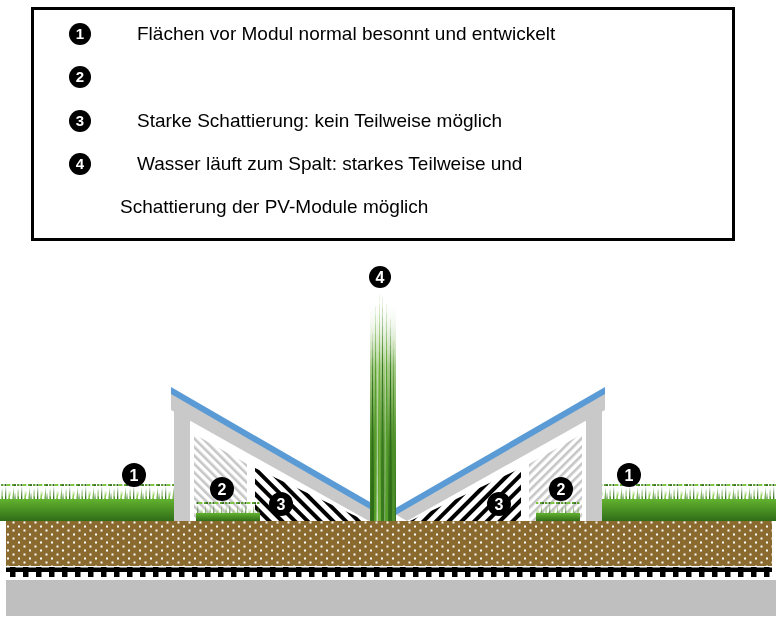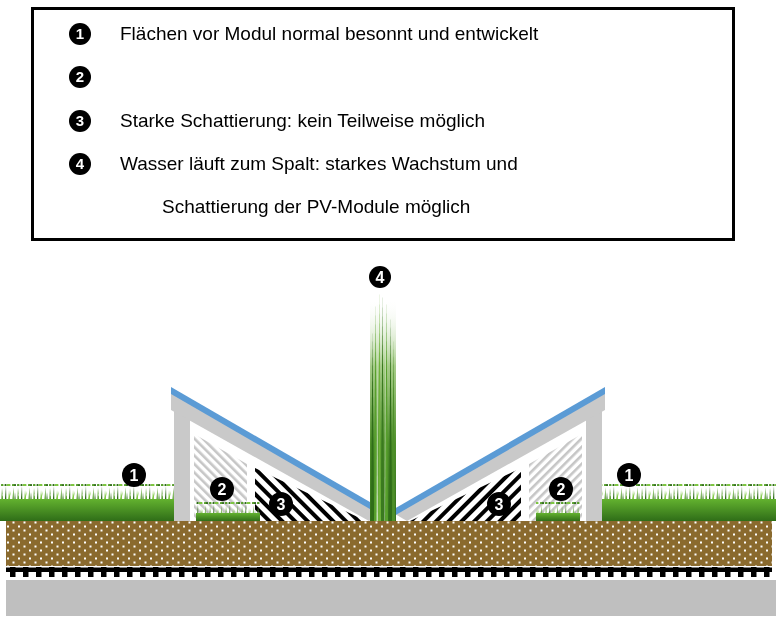--- a/index.html
+++ b/index.html
@@ -1,24 +1,24 @@
 <!DOCTYPE html>
 <html><head>
 <meta charset="utf-8">
 <style>
   html,body{margin:0;padding:0;background:#fff;font-family:"Liberation Sans",sans-serif;}
   .stage{position:relative;width:776px;height:621px;background:#fff;overflow:hidden;}
   .stage svg{position:absolute;left:0;top:0;}
   .legend{position:absolute;left:31px;top:7px;width:704px;height:234px;
           border:3px solid #000;background:#fff;box-sizing:border-box;}
   .legend-row{position:absolute;left:0;display:flex;align-items:center;height:24px;padding-left:35px;}
-  .legend-row.cont{padding-left:86px;margin-left:42px;}
+  .legend-row.cont{padding-left:86px;}
   .badge{flex:0 0 auto;width:22px;height:22px;border-radius:50%;background:#000;color:#fff;
          font-weight:bold;font-size:15px;line-height:22px;text-align:center;}
-  .ltext{margin-left:29px;font-size:19px;color:#000;white-space:nowrap;}
+  .ltext{margin-left:46px;font-size:19px;color:#000;white-space:nowrap;}
   .cont .ltext{margin-left:0;}
   .bt{fill:#fff;font-weight:bold;font-size:16px;text-anchor:middle;font-family:"Liberation Sans",sans-serif;}
 </style>
 </head>
 <body>
 
 <div class="stage">
 
   <svg width="776" height="621" viewBox="0 0 776 621">
     <defs>
@@ -160,20 +160,20 @@
     </div>
     <div class="legend-row" style="top:55px;">
       <span class="badge">2</span>
     </div>
     <div class="legend-row" style="top:99px;">
       <span class="badge">3</span>
       <span class="ltext">Starke Schattierung: kein Teilweise möglich</span>
     </div>
     <div class="legend-row" style="top:142px;">
       <span class="badge">4</span>
-      <span class="ltext">Wasser läuft zum Spalt: starkes Wachstum und</span>
+      <span class="ltext">Wasser läuft zum Spalt: starkes Teilweise und</span>
     </div>
     <div class="legend-row cont" style="top:185px;">
       <span class="ltext">Schattierung der PV-Module möglich</span>
     </div>
   </div>
 
 </div>
 
 </body></html>

